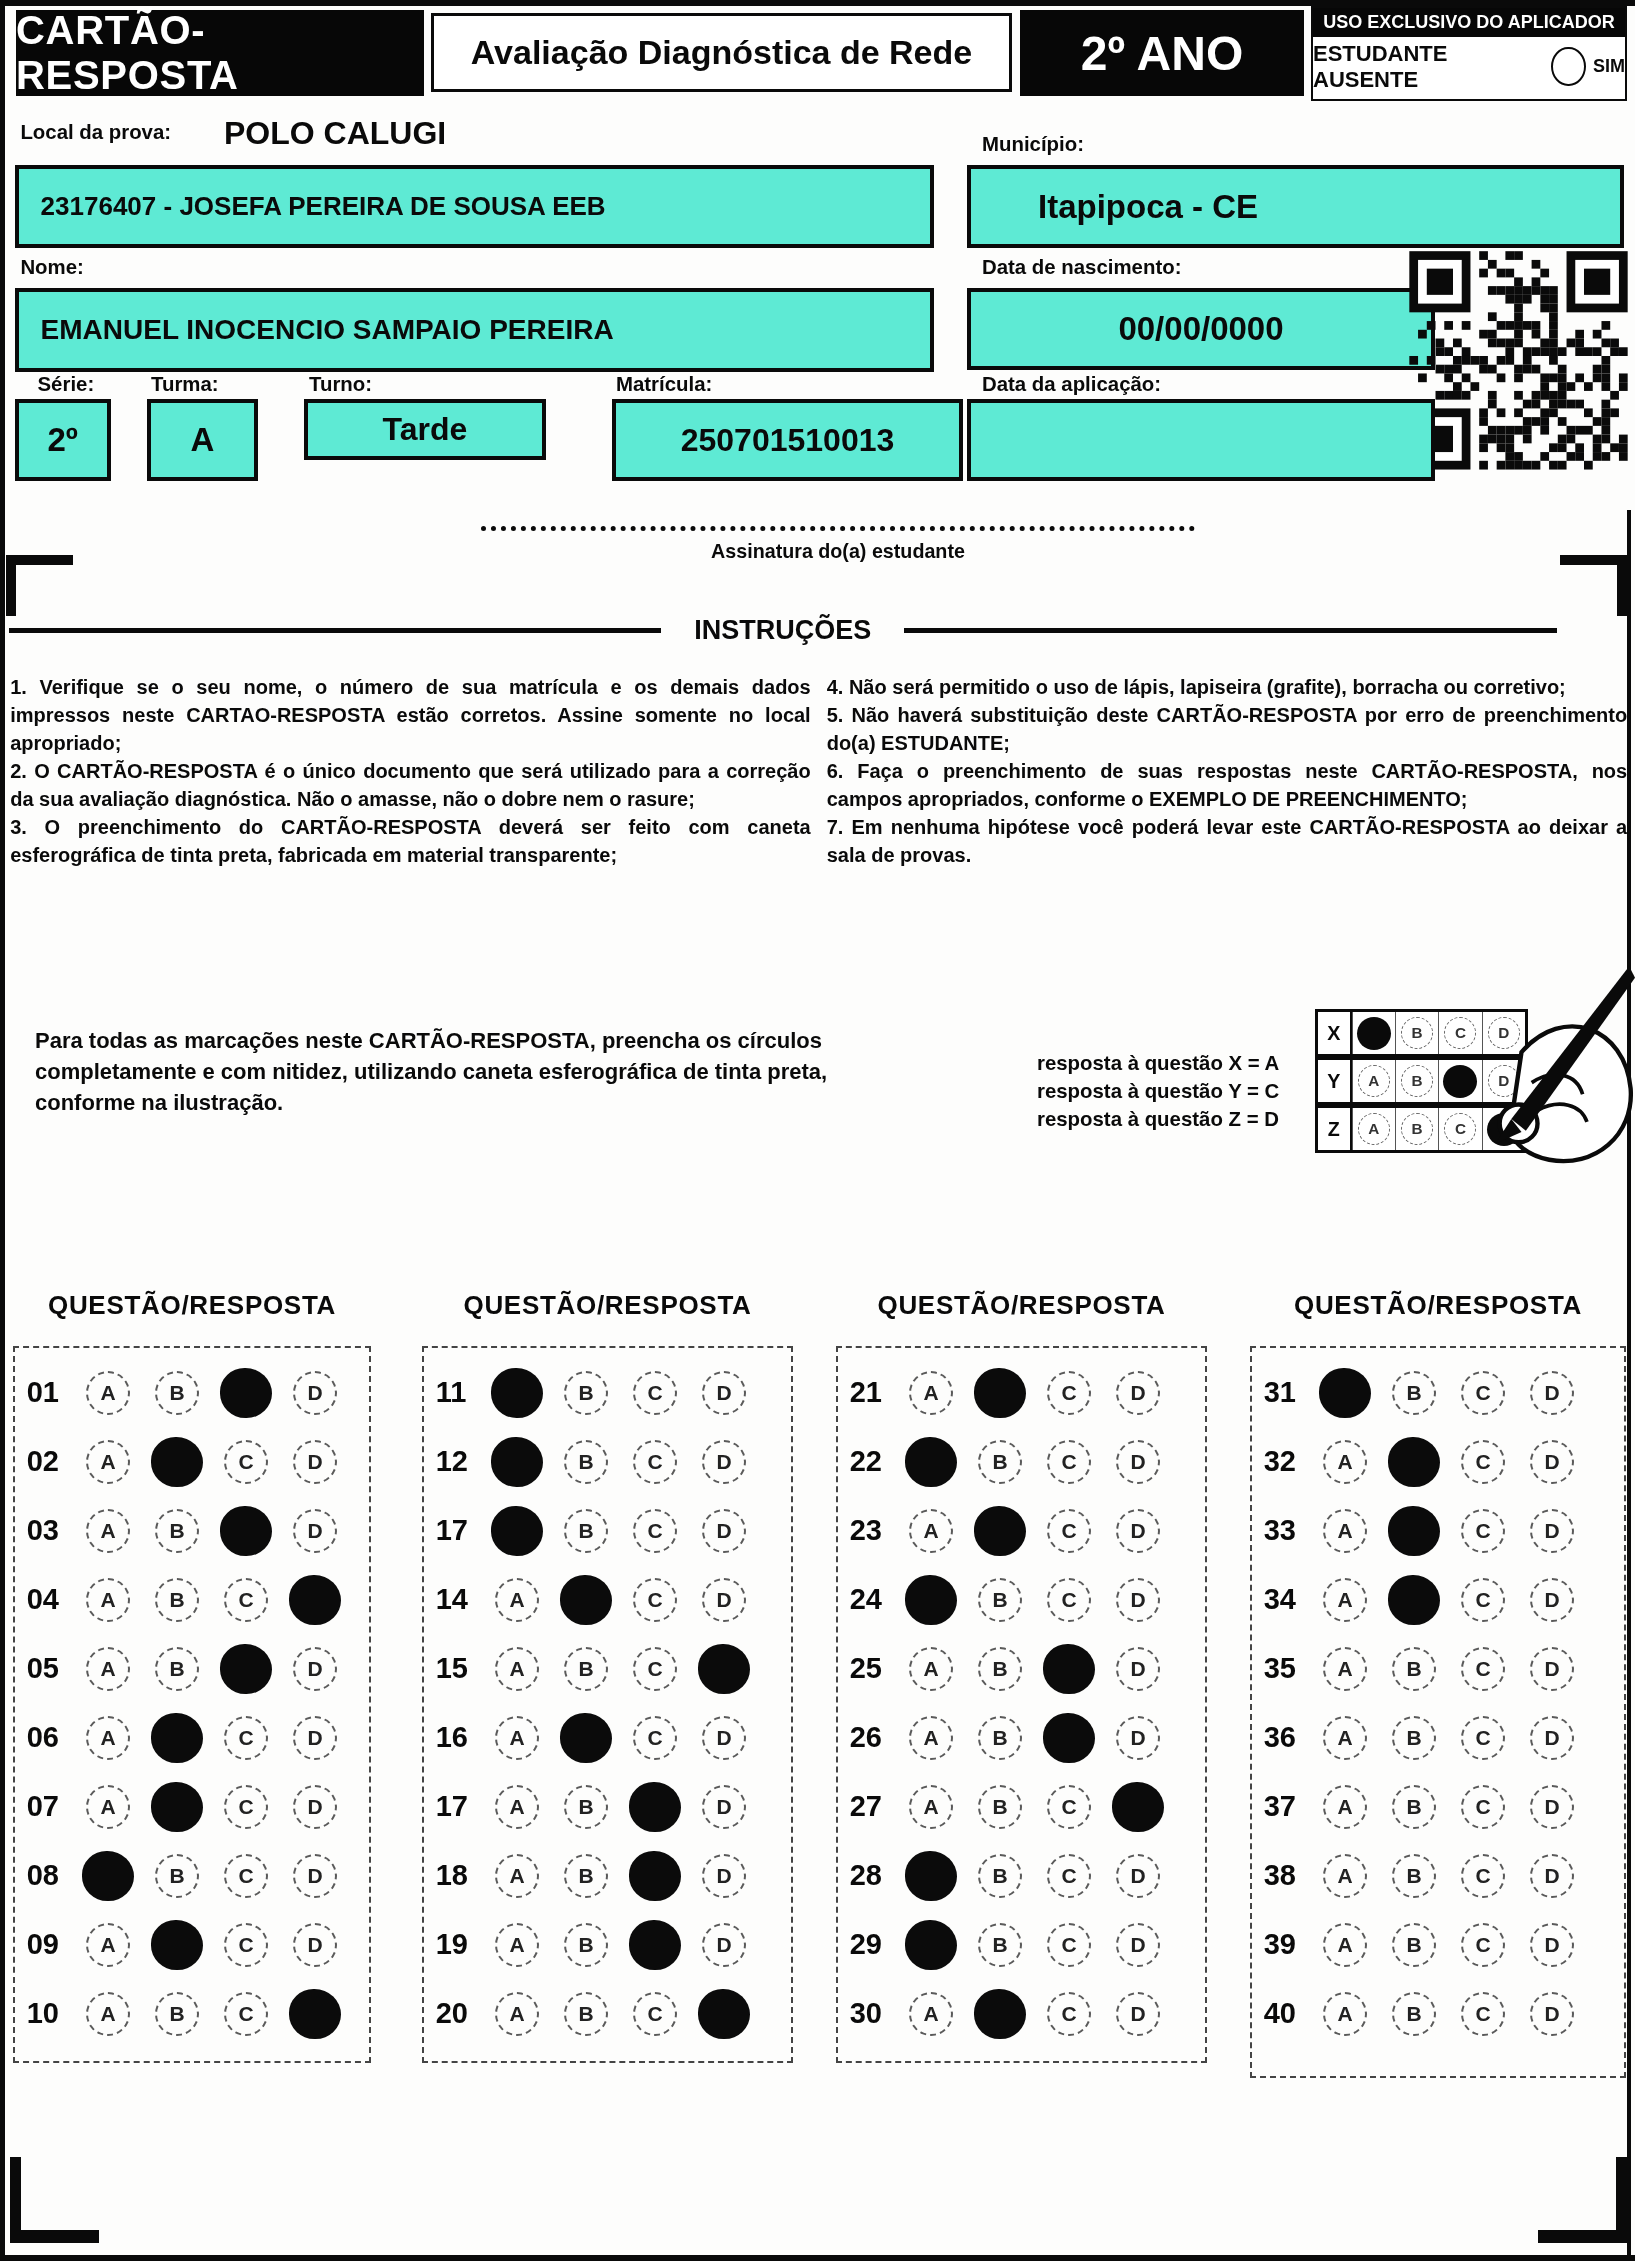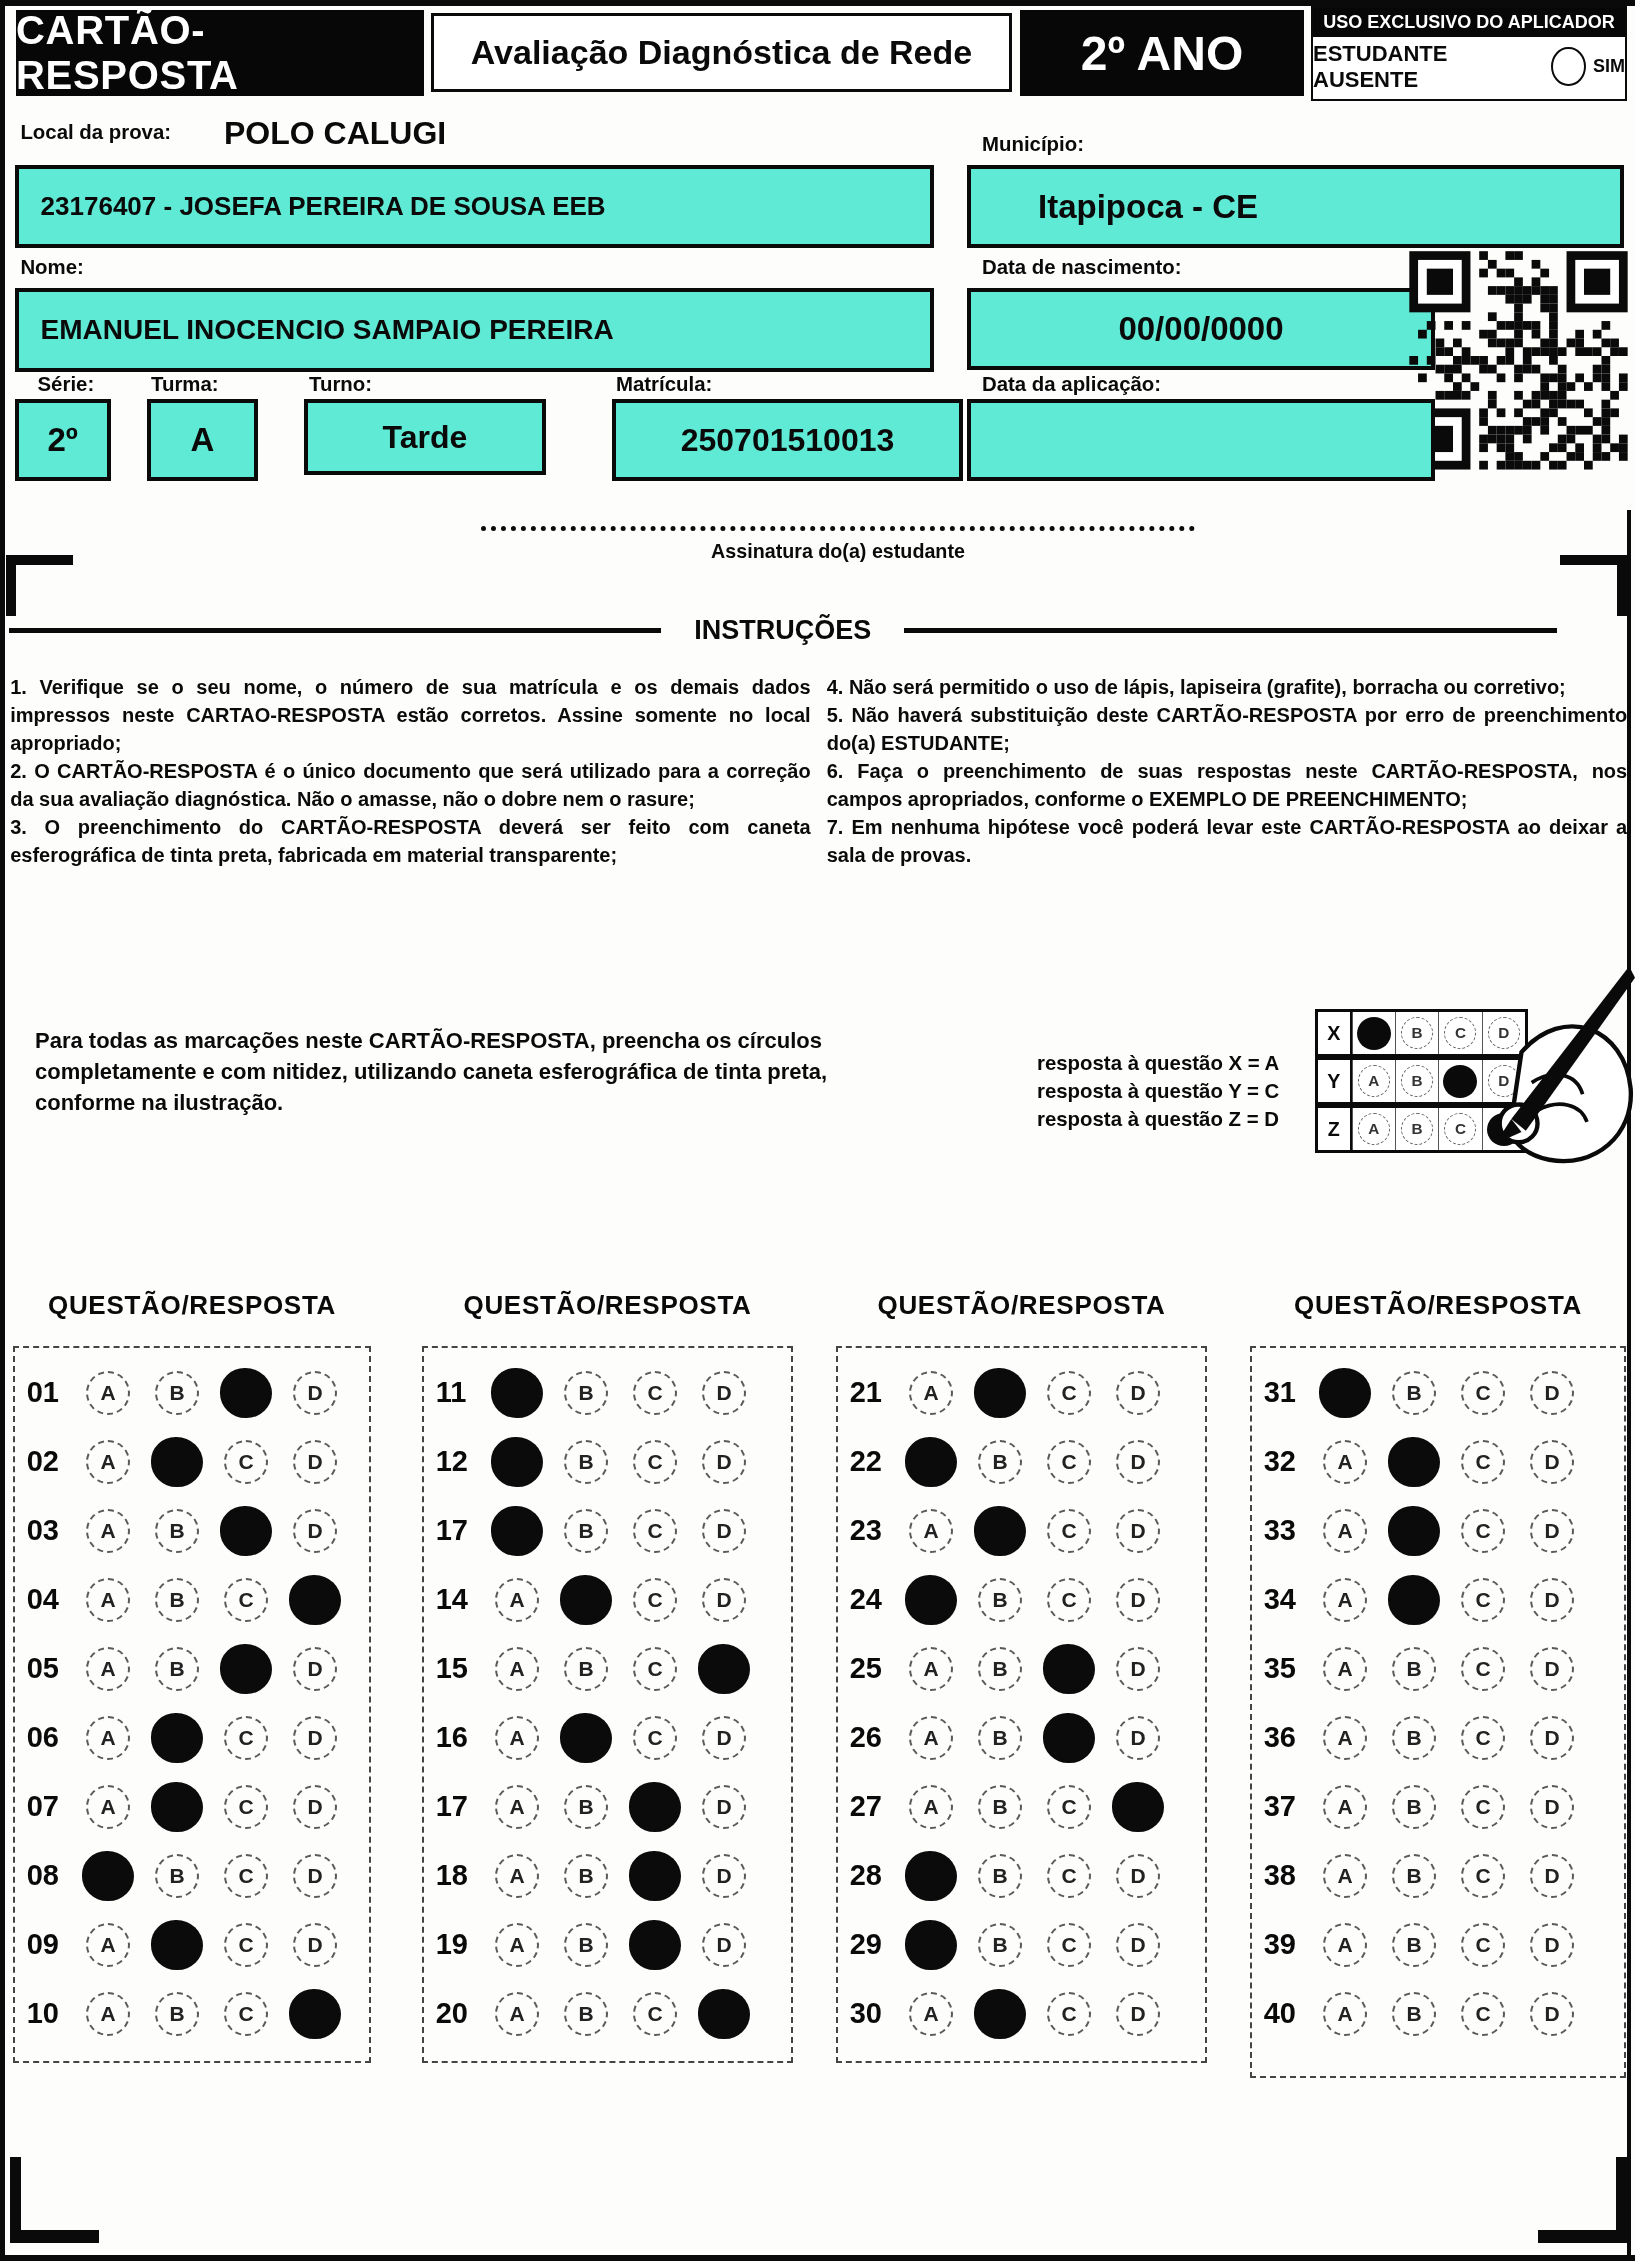--- a/index.html
+++ b/index.html
@@ -321,21 +321,21 @@
   <div class="abs fbox" style="left:14.6px;top:399px;width:96px;height:82px;justify-content:center;font-size:33px;">
     <span>2º</span>
   </div>
 
   <div class="abs lbl" style="left:151px;top:373px;">Turma:</div>
   <div class="abs fbox" style="left:147px;top:399px;width:111px;height:82px;justify-content:center;font-size:33px;">
     <span>A</span>
   </div>
 
   <div class="abs lbl" style="left:309px;top:373px;">Turno:</div>
-  <div class="abs fbox" style="left:304px;top:399px;width:242px;height:76px;justify-content:center;font-size:32px;">
+  <div class="abs fbox" style="left:304px;top:399px;width:242px;height:61px;justify-content:center;font-size:32px;">
     <span>Tarde</span>
   </div>
 
   <div class="abs lbl" style="left:616px;top:373px;">Matrícula:</div>
   <div class="abs fbox" style="left:612px;top:399px;width:351px;height:82px;justify-content:center;font-size:32px;">
     <span>250701510013</span>
   </div>
 
   <div class="abs lbl" style="left:982px;top:373px;">Data da aplicação:</div>
   <div class="abs fbox" style="left:967px;top:399px;width:468px;height:82px;justify-content:center;font-size:32px;">

